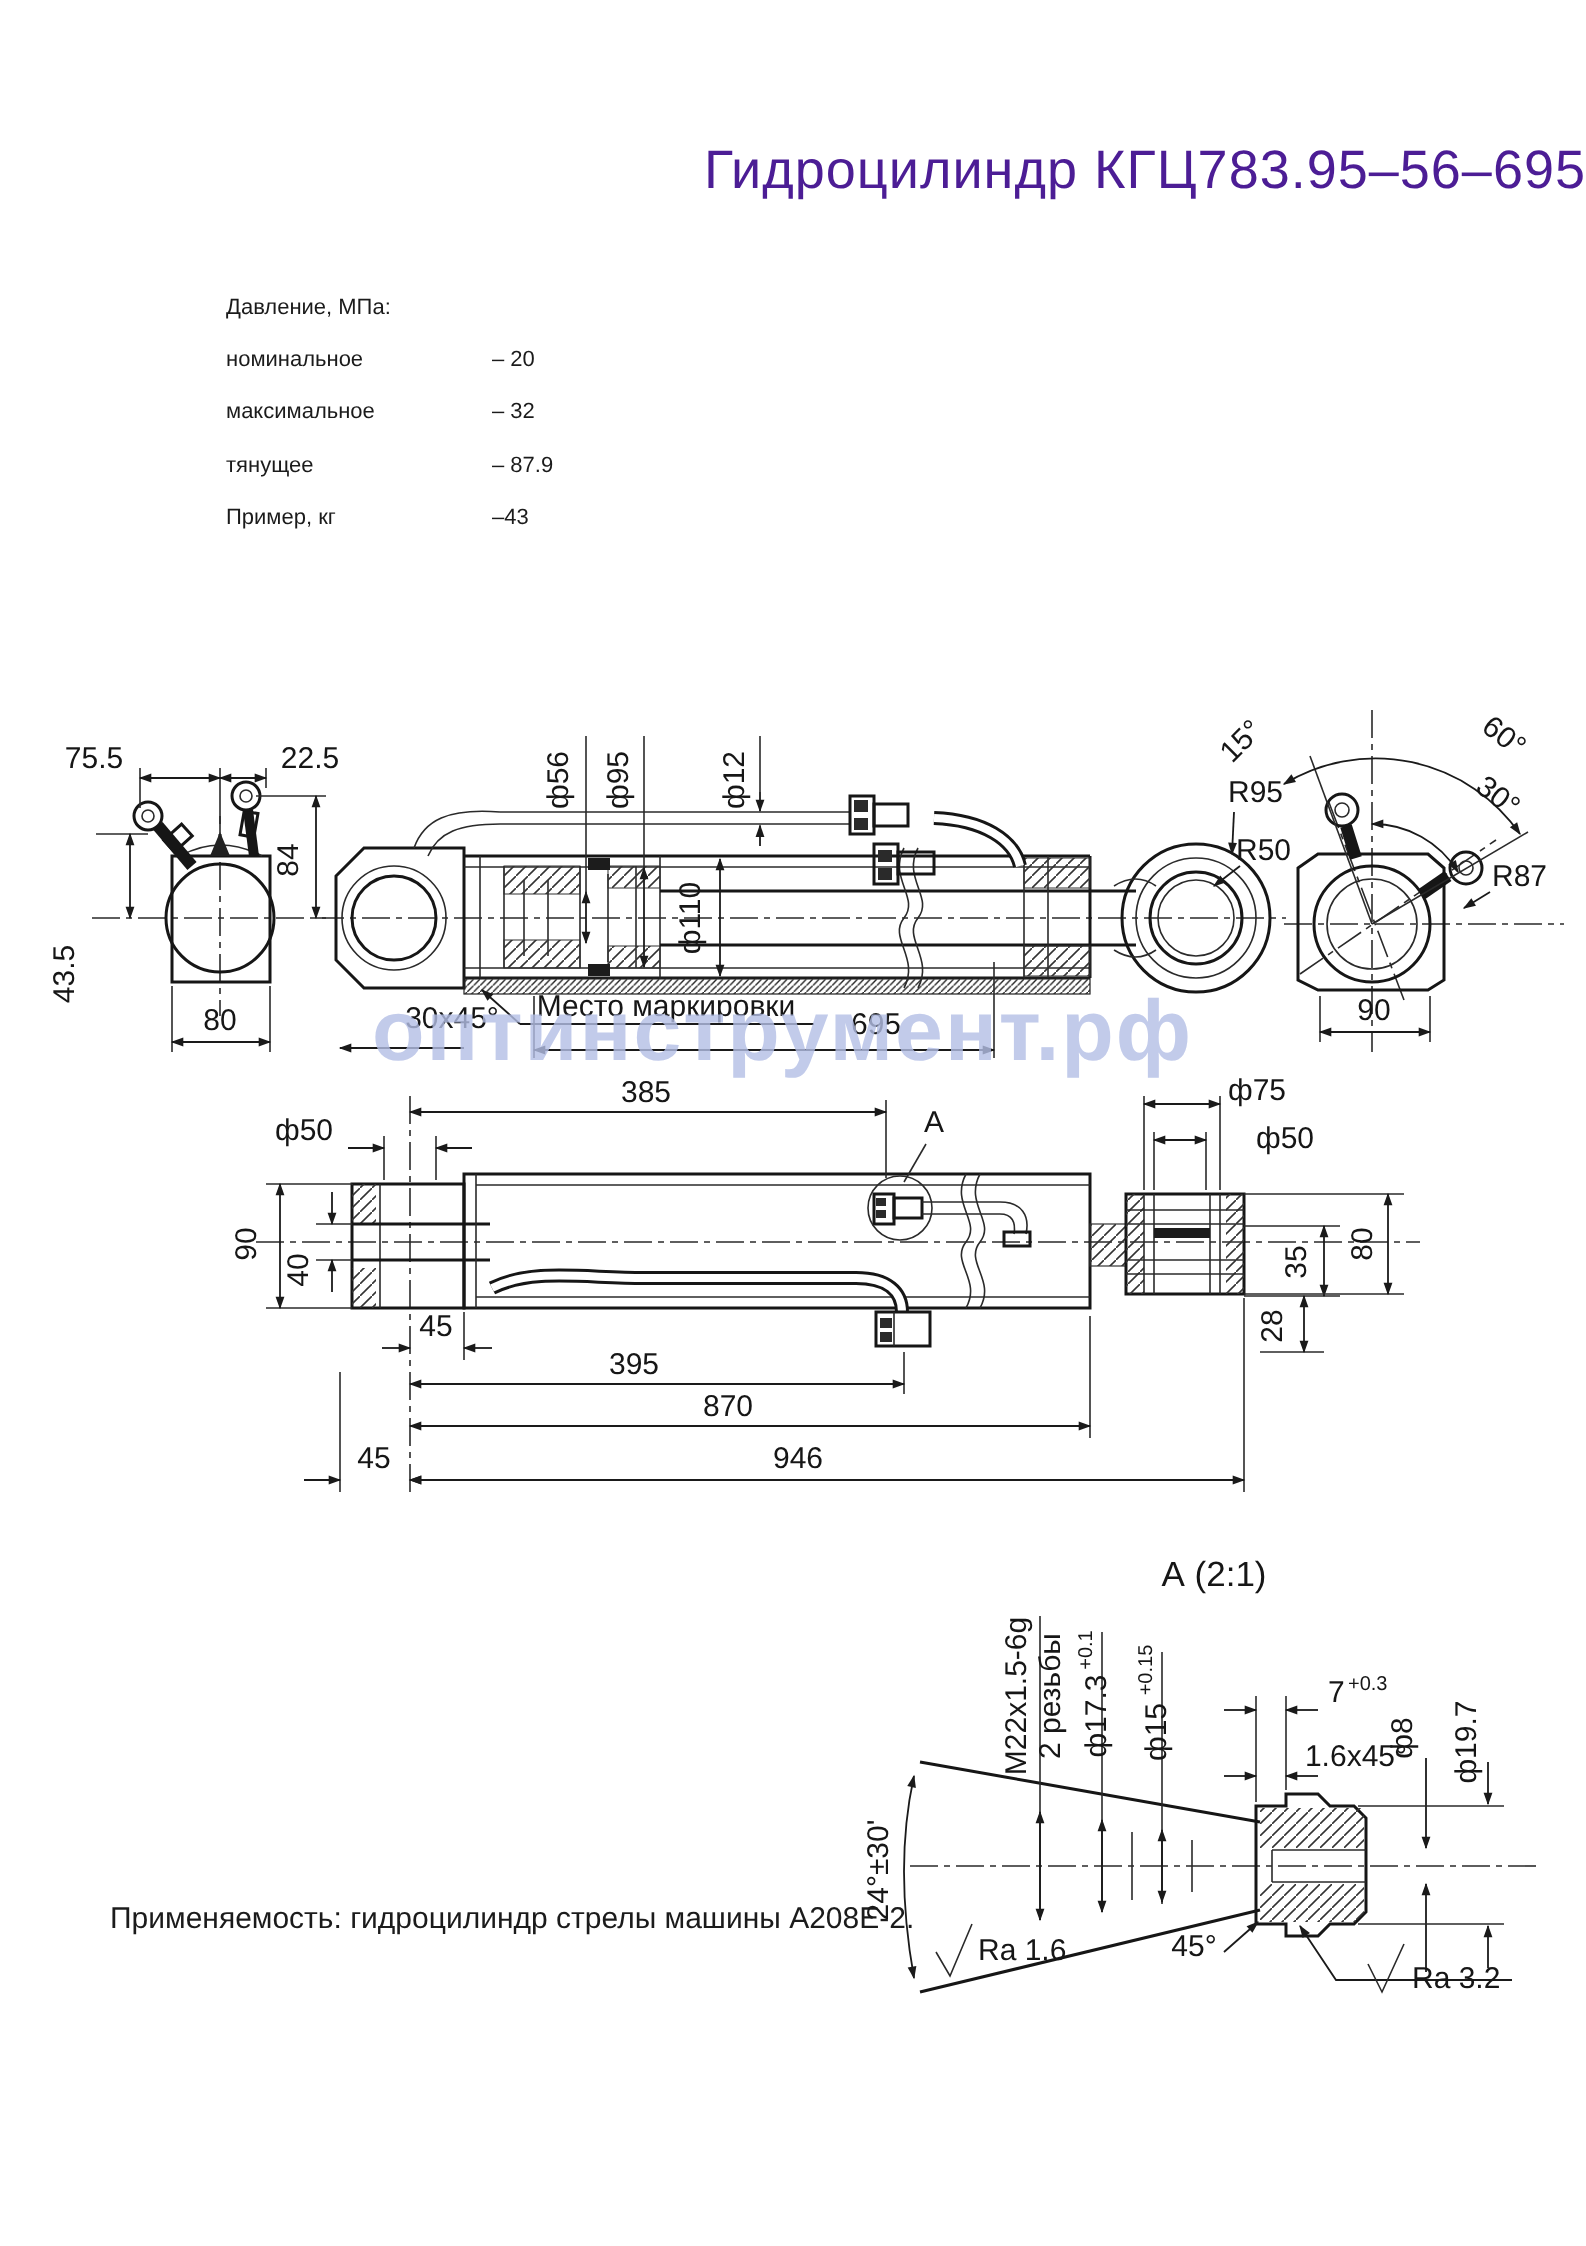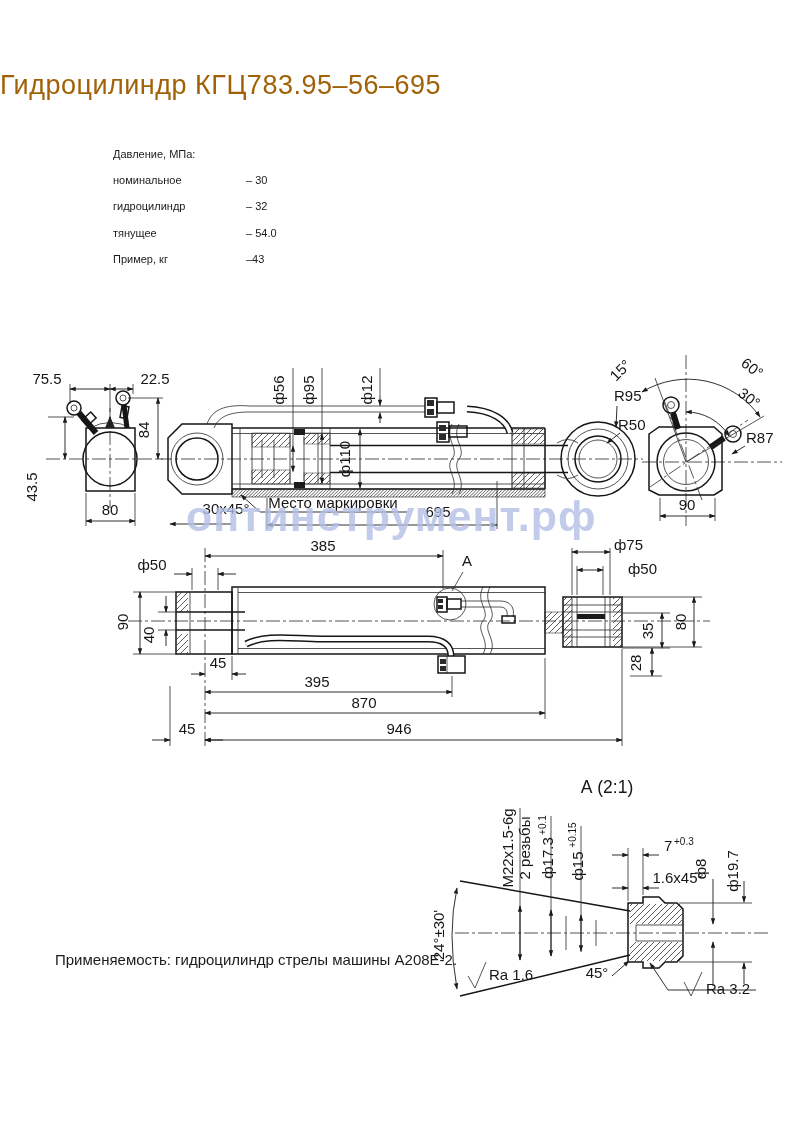--- a/index.html
+++ b/index.html
@@ -1,19 +1,19 @@
 <!DOCTYPE html>
 <html><head>
 <meta charset="utf-8">
 <style>
   html,body{margin:0;padding:0;background:#fff;}
   .canvas{position:relative;width:793px;height:1123px;background:#ffffff;overflow:hidden;
           font-family:"Liberation Sans",sans-serif;color:#1b1b1b;}
-  .title{position:absolute;left:0;top:70px;width:793px;text-align:left;
-         font-size:27px;letter-spacing:.5px;color:#a16207;}
+  .title{position:absolute;left:0;top:70px;width:793px;text-align:right;
+         font-size:27px;letter-spacing:.5px;color:#4c1d95;}
   .specs{position:absolute;left:113px;top:148px;width:230px;font-size:11px;}
   .spec-row{position:relative;height:26.2px;white-space:nowrap;}
   .spec-val{position:absolute;left:133px;top:0;}
   .notes{position:absolute;left:405px;top:151px;font-size:14.5px;line-height:27px;white-space:nowrap;}
   .watermark{position:absolute;left:186px;top:492px;font-size:43px;font-weight:bold;
              letter-spacing:1px;color:#b4bfe6;opacity:.8;z-index:5;white-space:nowrap;}
   .apply{position:absolute;left:55px;top:951px;font-size:15px;white-space:nowrap;}
   svg{position:absolute;left:0;top:0;}
   svg text{font-family:"Liberation Sans",sans-serif;font-size:15px;fill:#161616;}
   svg text.sm{font-size:10px;}
@@ -27,23 +27,23 @@
 </style>
 </head>
 <body>
 
 <div class="canvas">
 
   <div class="title">Гидроцилиндр КГЦ783.95–56–695</div>
 
   <div class="specs">
     <div class="spec-row"><span>Давление, МПа:</span><span class="spec-val"></span></div>
-    <div class="spec-row"><span>номинальное</span><span class="spec-val">– 30</span></div>
-    <div class="spec-row"><span>гидроцилиндр</span><span class="spec-val">– 32</span></div>
-    <div class="spec-row"><span>тянущее</span><span class="spec-val">– 54.0</span></div>
+    <div class="spec-row"><span>номинальное</span><span class="spec-val">– 20</span></div>
+    <div class="spec-row"><span>максимальное</span><span class="spec-val">– 32</span></div>
+    <div class="spec-row"><span>тянущее</span><span class="spec-val">– 87.9</span></div>
     <div class="spec-row"><span>Пример, кг</span><span class="spec-val">–43</span></div>
   </div>
 
 
   <svg width="793" height="1123" viewBox="0 0 793 1123">
     <defs>
       <marker id="arw" viewBox="0 0 10 10" refX="9" refY="5" markerWidth="12" markerHeight="7" orient="auto-start-reverse">
         <path d="M0,1.5 L10,5 L0,8.5 Z" fill="#1a1a1a"></path>
       </marker>
       <pattern id="h1" patternUnits="userSpaceOnUse" width="6" height="6">

